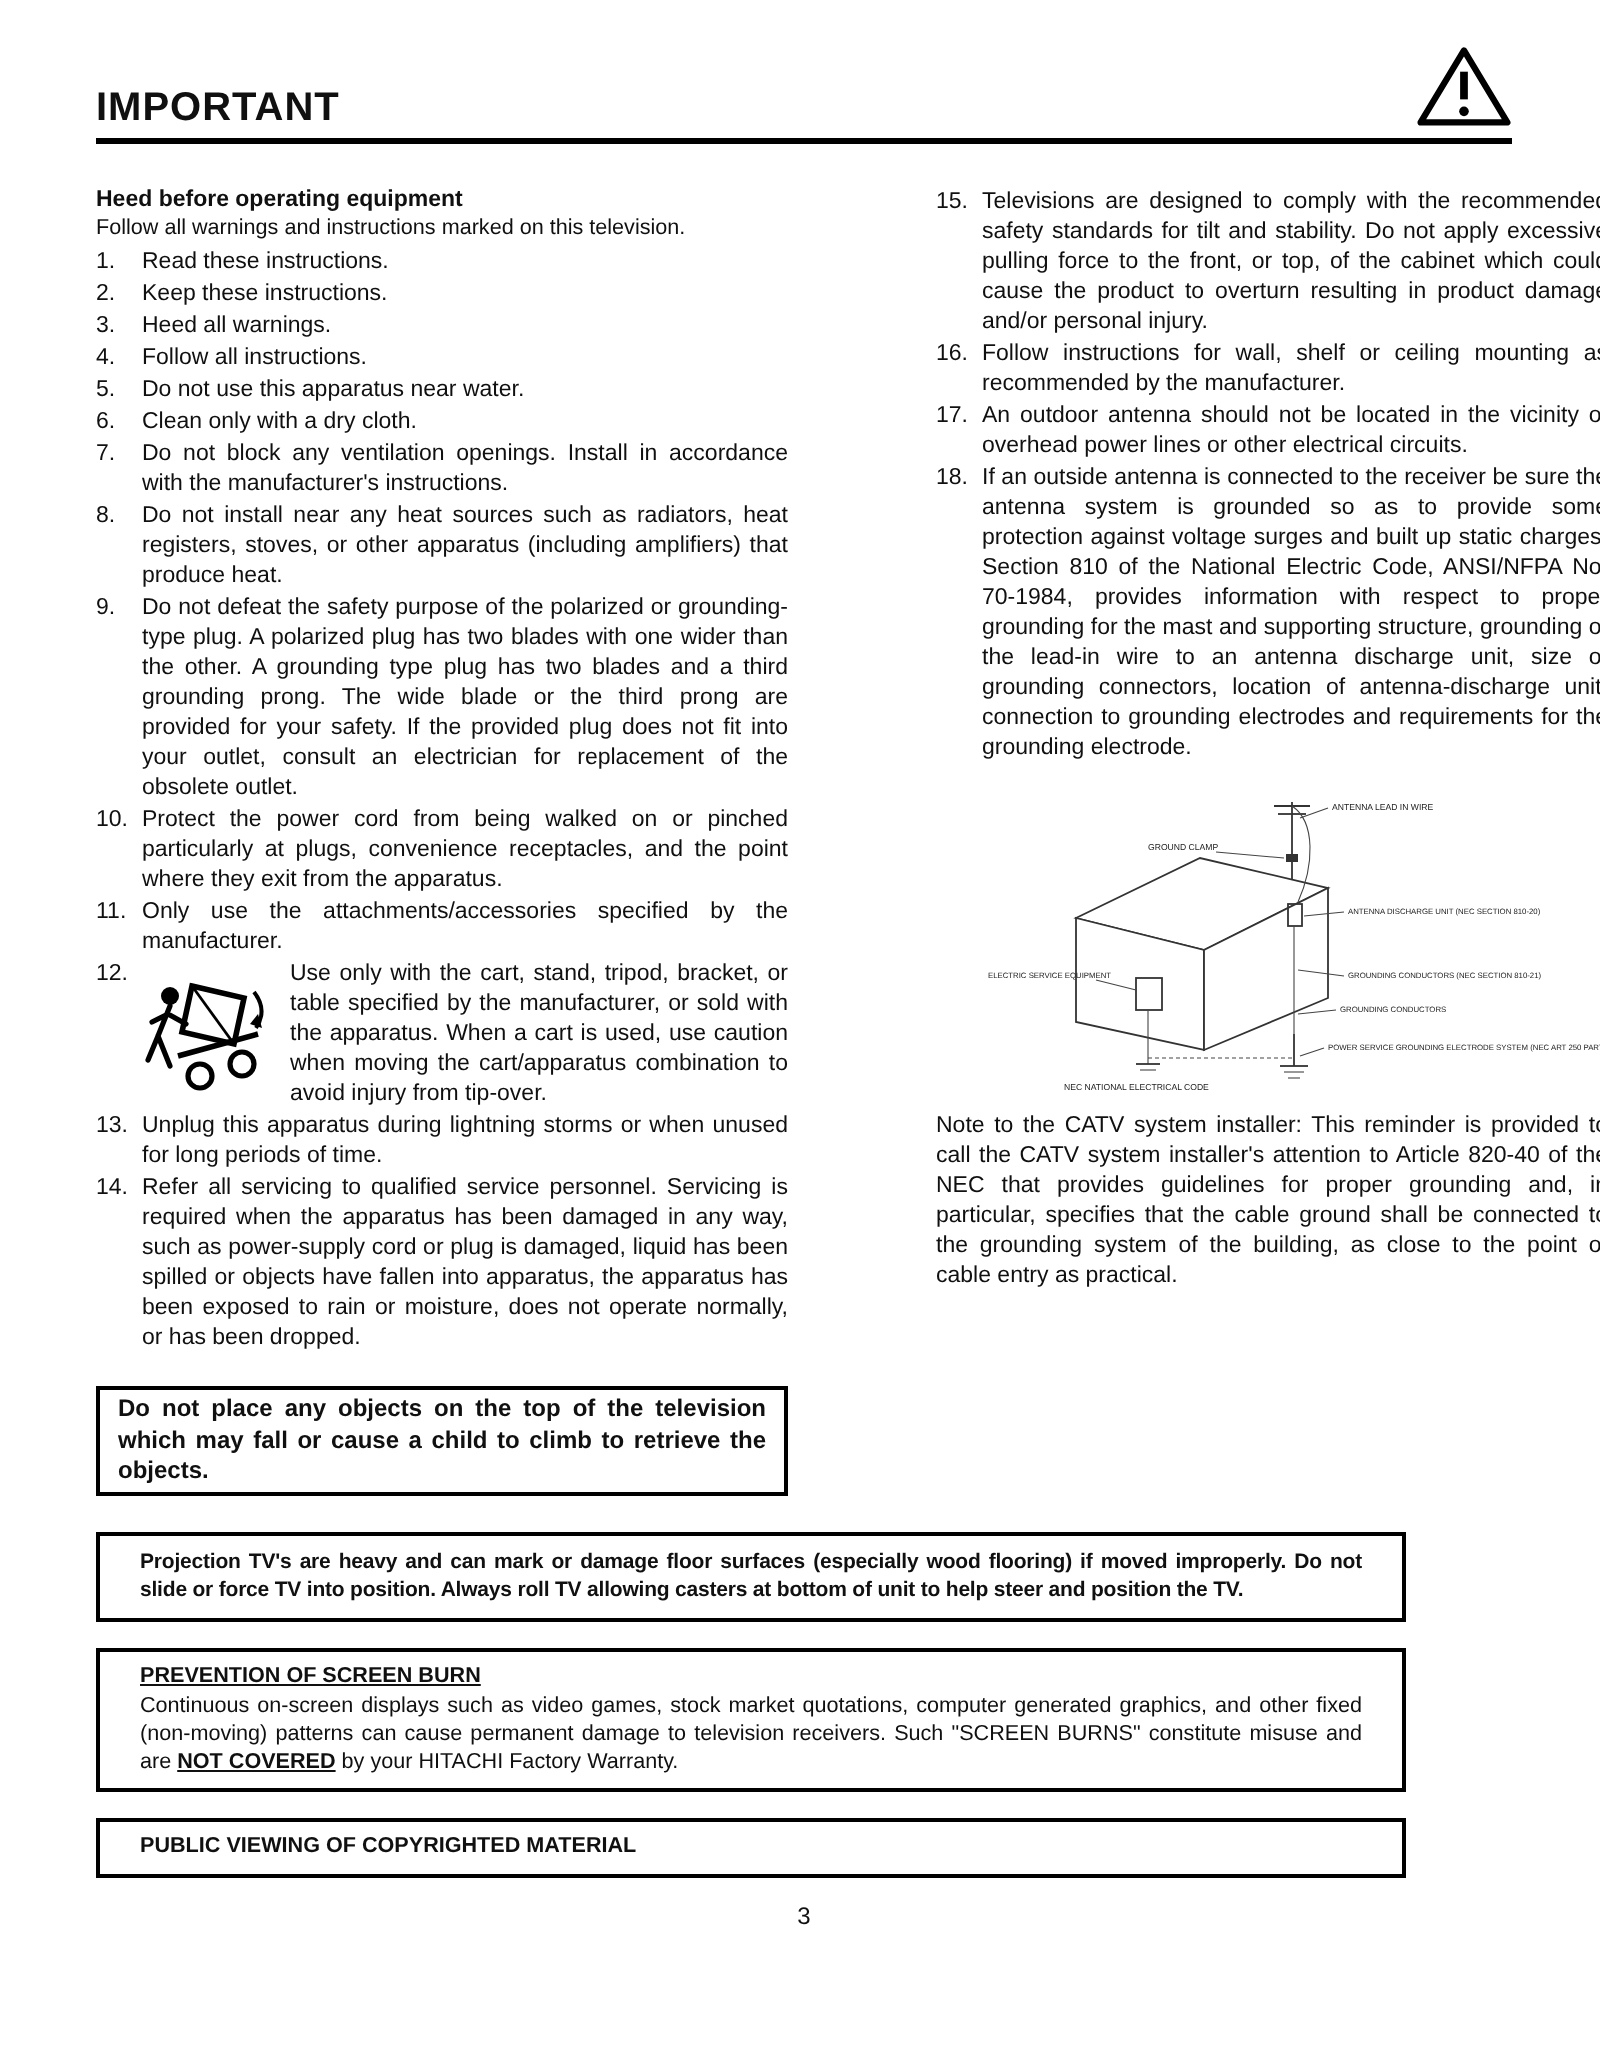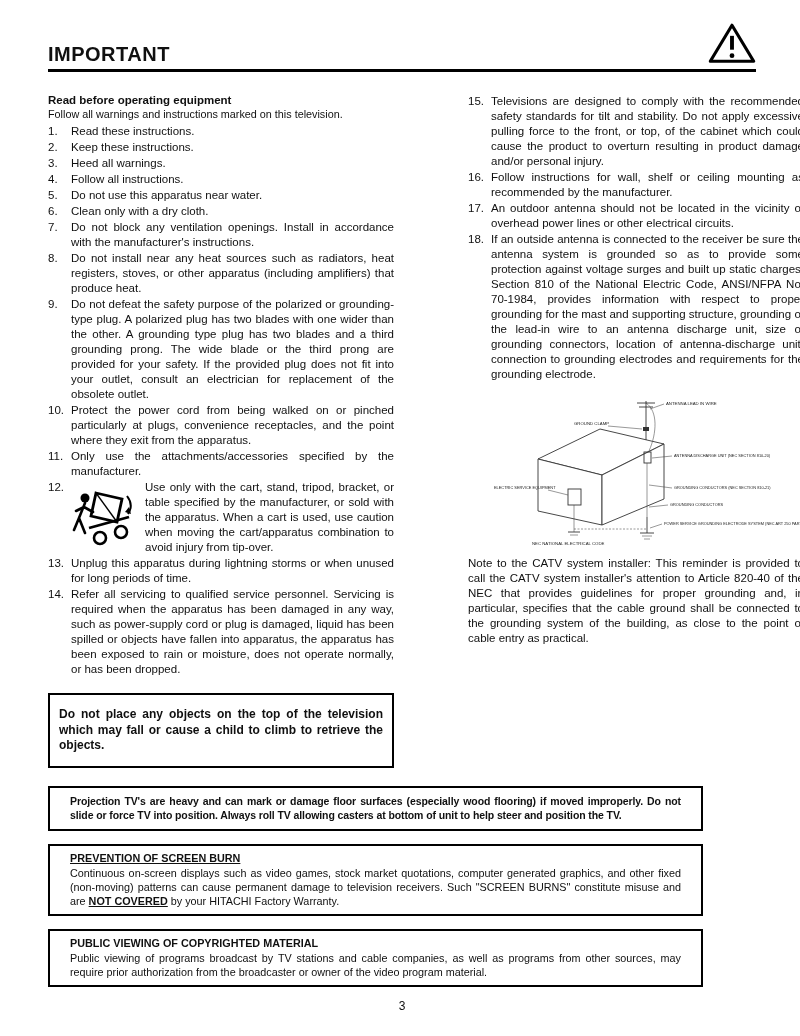--- a/index.html
+++ b/index.html
@@ -20,21 +20,21 @@
   .col-intro{font-size:10.8px;margin-bottom:4px;}
 
   .li{display:flex;font-size:11.5px;line-height:15px;margin-bottom:1px;}
   .li-num{width:23px;flex-shrink:0;}
   .li-body{flex:1;min-width:0;}
   .li-body.with-icon{display:flex;gap:8px;align-items:center;}
   .li-text{display:block;text-align:justify;}
   .cart-icon{width:66px;flex-shrink:0;display:block;margin-top:2px;}
   .cart-icon svg{display:block;width:66px;height:62px;}
 
-  .warning-box{border:2px solid #000;padding:12px 9px;font-size:12px;font-weight:bold;line-height:15.5px;text-align:justify;margin-top:16px;}
+  .warning-box{border:2px solid #000;padding:2px 9px;font-size:12px;font-weight:bold;line-height:15.5px;text-align:justify;margin-top:16px;}
 
   
   .diagram{margin:6px 0 4px 0;}
   .diagram svg{display:block;width:336px;height:160px;}
   .dg-label{font-size:4.3px;fill:#222;letter-spacing:0;}
   .dg-label-sm{font-size:3.9px;fill:#222;}
   .dg-line{stroke:#333;stroke-width:0.9;fill:none;}
   .dg-thin{stroke:#444;stroke-width:0.55;fill:none;}
   .dg-face{fill:#fff;stroke:#333;stroke-width:0.9;}
 
@@ -64,21 +64,21 @@
         <path d="M26,3.5 L49.5,42.5 L2.5,42.5 Z" fill="none" stroke="#000" stroke-width="3.4" stroke-linejoin="round"></path>
         <line x1="26" y1="15" x2="26" y2="30" stroke="#000" stroke-width="4.2"></line>
         <circle cx="26" cy="36.5" r="2.6" fill="#000"></circle>
       </svg>
     </div>
   </div>
 
   <div class="columns">
 
     <div class="col-left">
-      <div class="col-heading">Read before operating equipment</div>
+      <div class="col-heading">Heed before operating equipment</div>
       <div class="col-intro">Follow all warnings and instructions marked on this television.</div>
 
       <div>
 
           <div class="li">
             <span class="li-num">1.</span>
             <span class="li-body">
 
               <span class="li-text">Read these instructions.</span>
             </span>
@@ -294,18 +294,17 @@
     <div class="notice-bold-text">Projection TV's are heavy and can mark or damage floor surfaces (especially wood flooring) if moved improperly.  Do not slide or force TV into position.  Always roll TV allowing casters at bottom of unit to help steer and position the TV.</div>
   </div>
 
   <div class="notice">
     <div class="notice-heading underline">PREVENTION OF SCREEN BURN</div>
     <div class="notice-body"><span>Continuous on-screen displays such as video games, stock market quotations, computer generated graphics, and other fixed (non-moving) patterns can cause permanent damage to television receivers.  Such "SCREEN BURNS" constitute misuse and are </span><span class="emph">NOT COVERED</span><span> by your HITACHI Factory Warranty.</span></div>
   </div>
 
   <div class="notice">
     <div class="notice-heading">PUBLIC VIEWING OF COPYRIGHTED MATERIAL</div>
-    <div class="notice-body">Public viewing of programs broadcast by TV stations and cable companies, as well as programs from other sources, may require prior authorization from the broadcaster or owner of the video program material.</div>
   </div>
 
   <div class="page-num">3</div>
 
 </div>
 
 </body></html>

